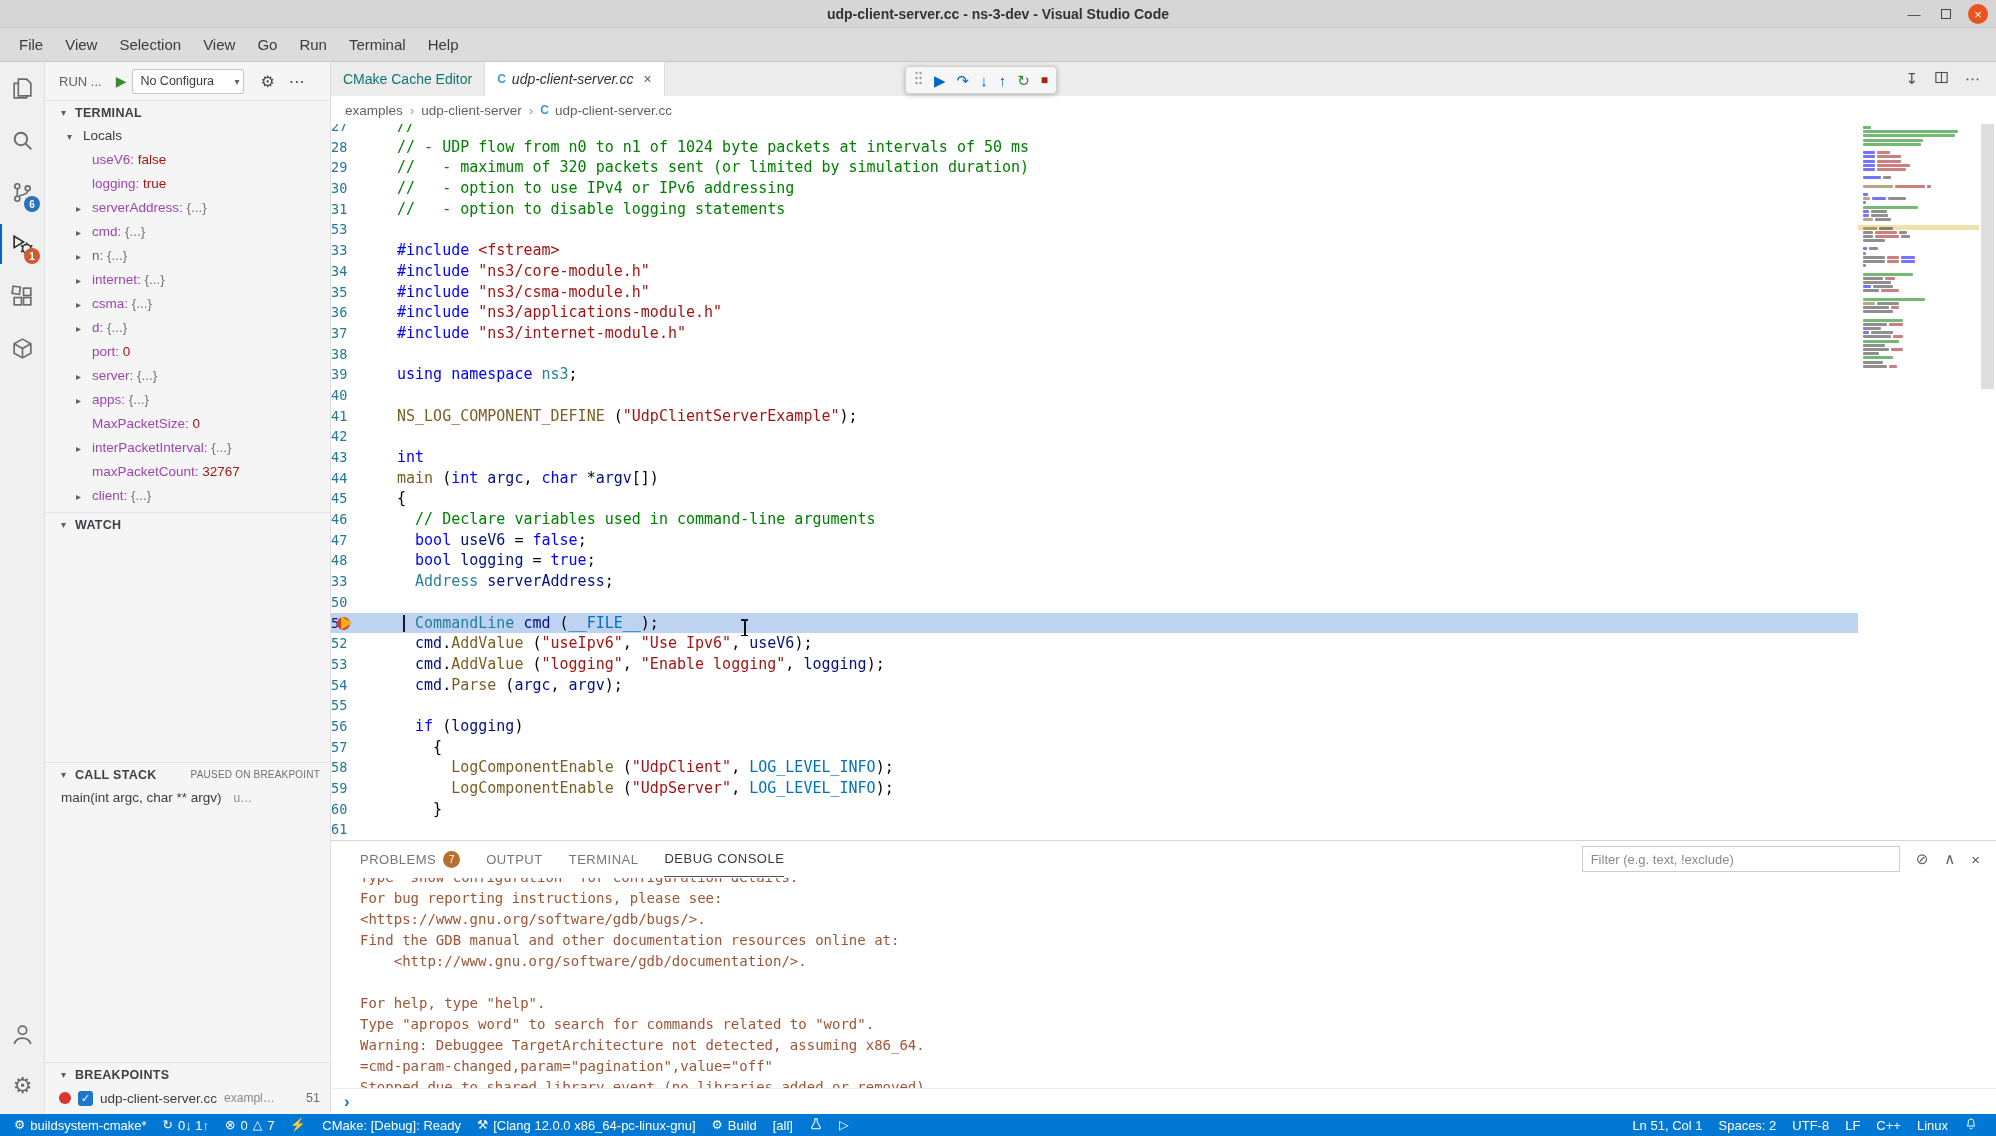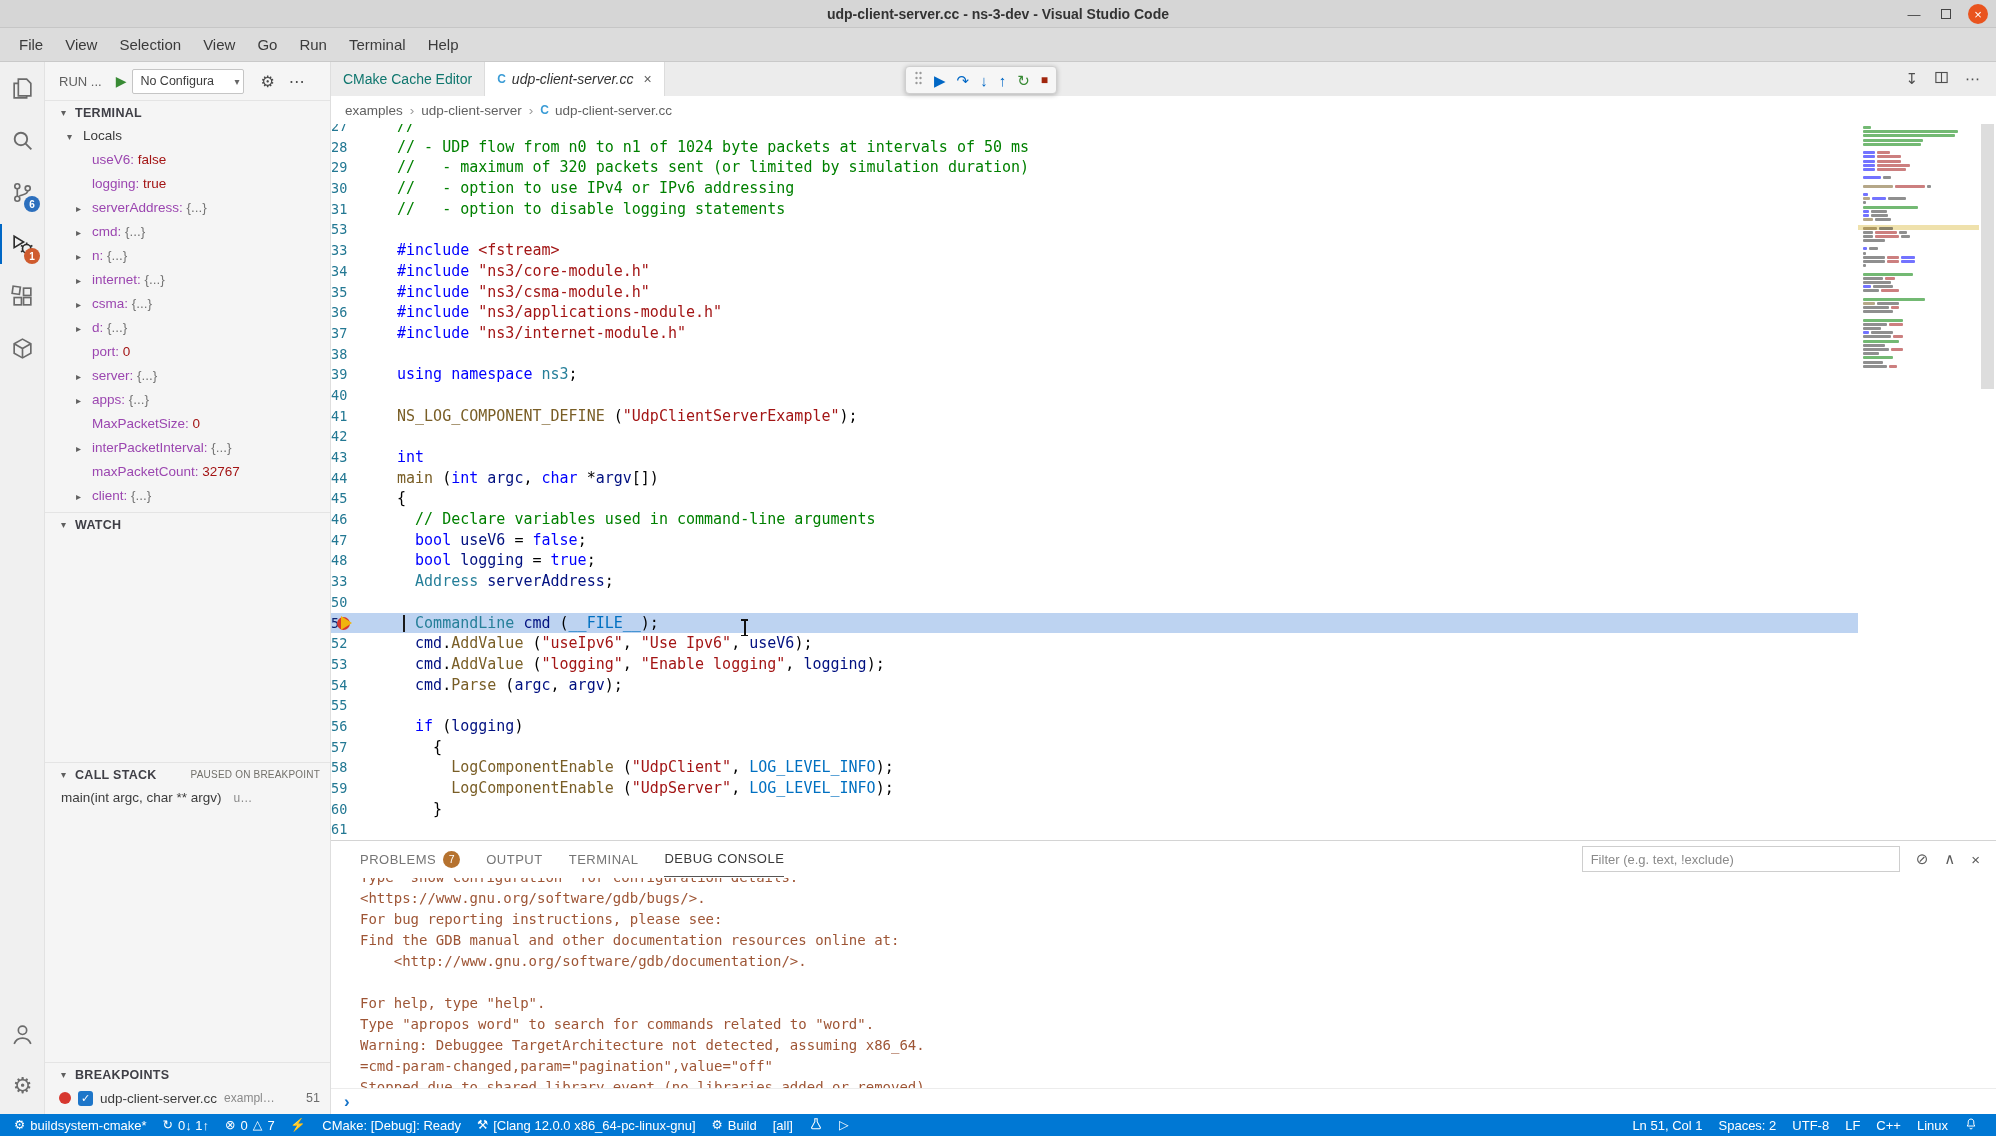--- a/index.html
+++ b/index.html
@@ -462,22 +462,22 @@
       <div id="panel-right">
         <input id="console-filter" placeholder="Filter (e.g. text, !exclude)" style="">
         <span class="panel-ico">⊘</span>
         <span class="panel-ico">∧</span>
         <span class="panel-ico">×</span>
       </div>
     </div>
     <div id="console">
       <div id="console-lines">
           <div class="console-line">Type "show configuration" for configuration details.</div>
+          <div class="console-line">For bug reporting instructions, please see:</div>
           <div class="console-line">&lt;https://www.gnu.org/software/gdb/bugs/&gt;.</div>
-          <div class="console-line">For bug reporting instructions, please see:</div>
           <div class="console-line">Find the GDB manual and other documentation resources online at:</div>
           <div class="console-line">    &lt;http://www.gnu.org/software/gdb/documentation/&gt;.</div>
           <div class="console-line">&nbsp;</div>
           <div class="console-line">For help, type "help".</div>
           <div class="console-line">Type "apropos word" to search for commands related to "word".</div>
           <div class="console-line">Warning: Debuggee TargetArchitecture not detected, assuming x86_64.</div>
           <div class="console-line">=cmd-param-changed,param="pagination",value="off"</div>
           <div class="console-line">Stopped due to shared library event (no libraries added or removed)</div>
         </div>
     </div>

